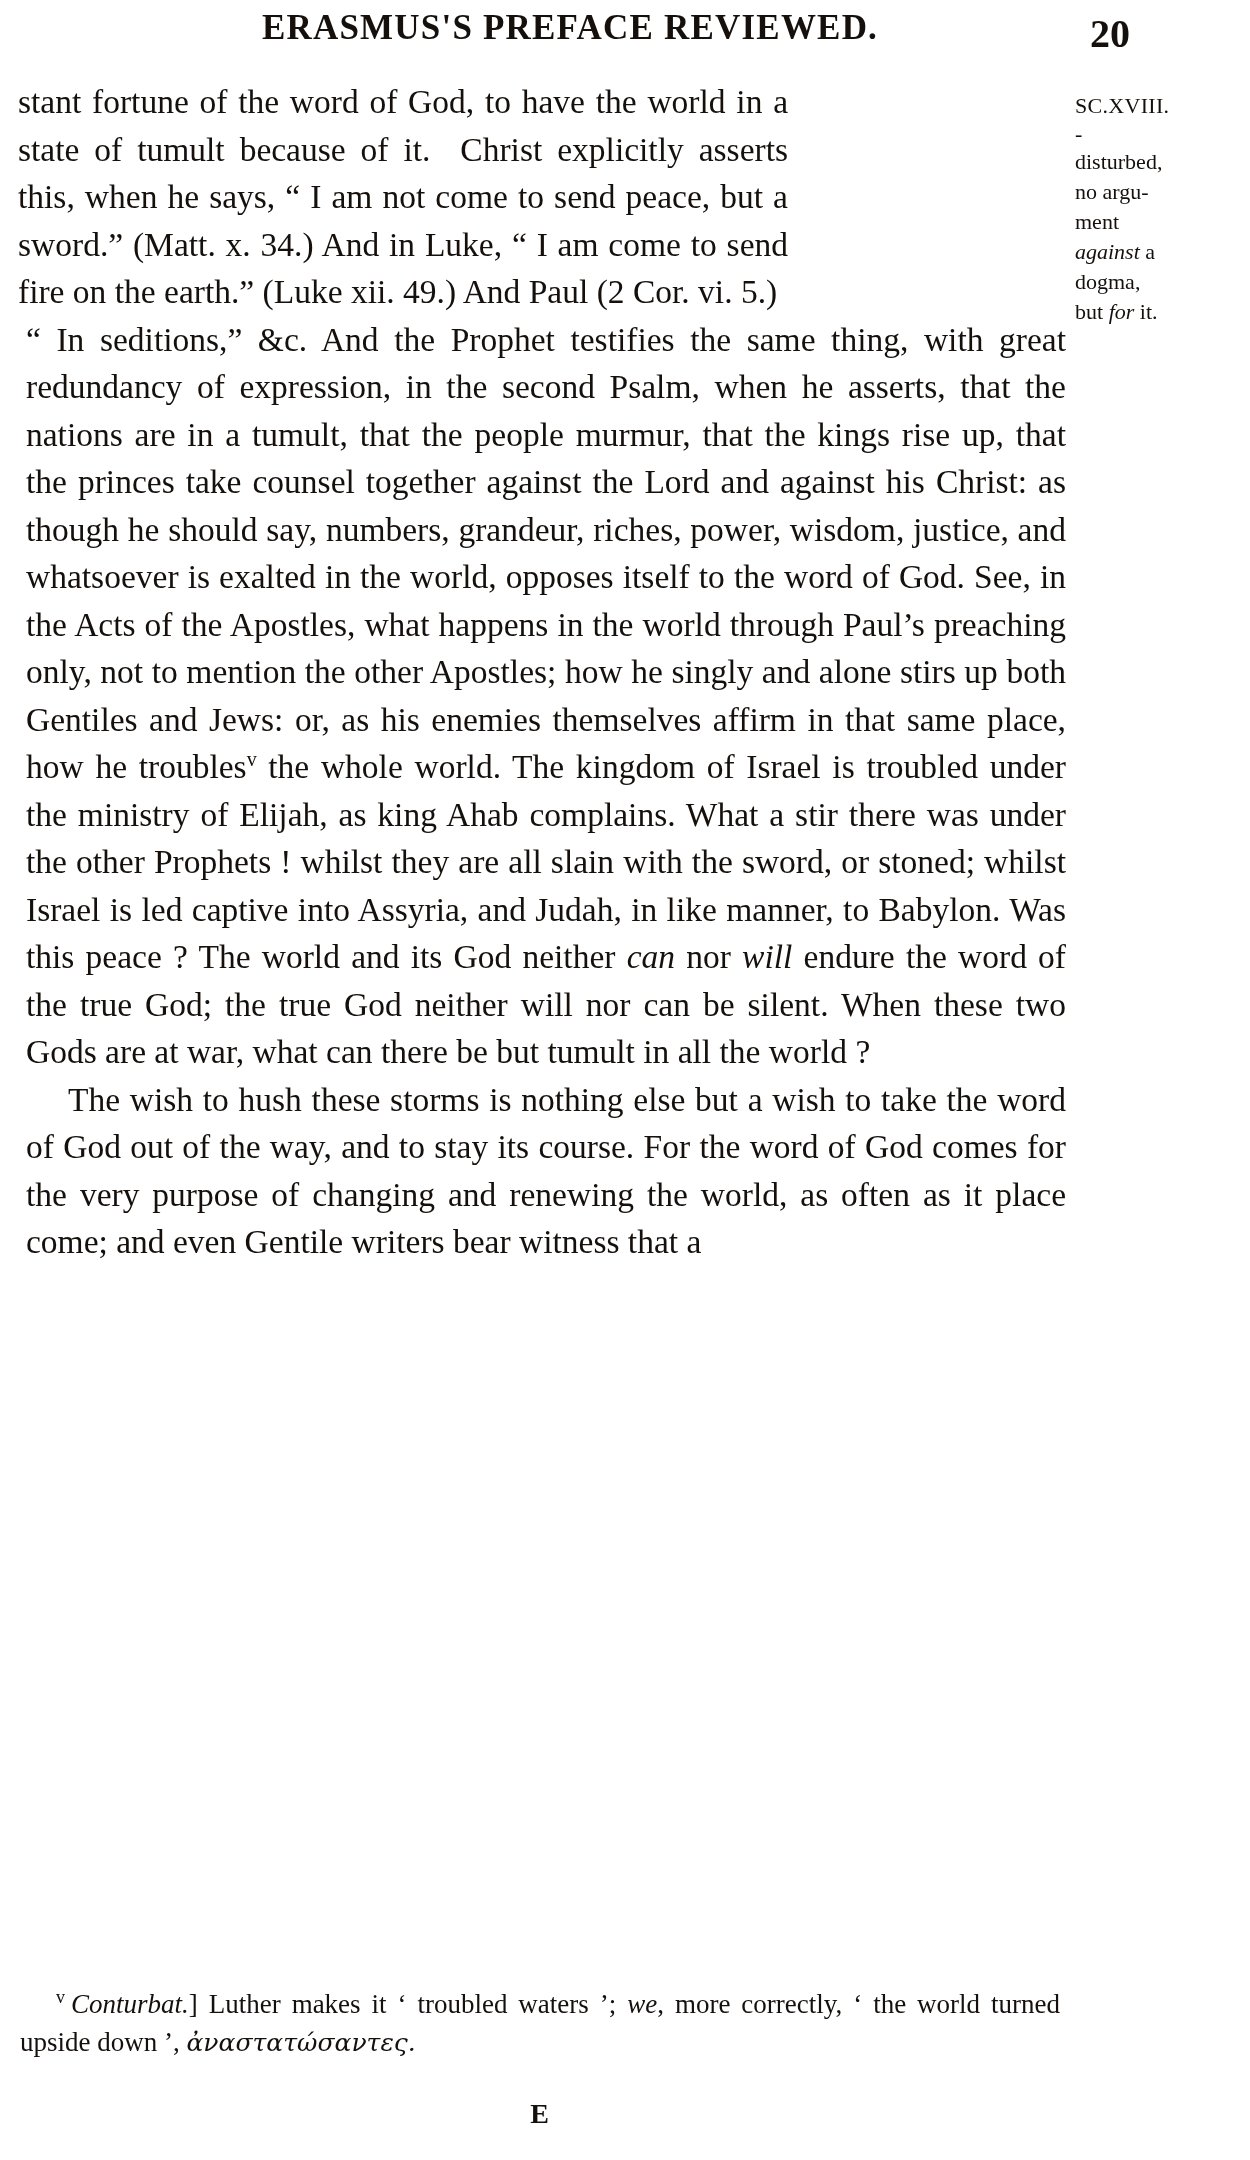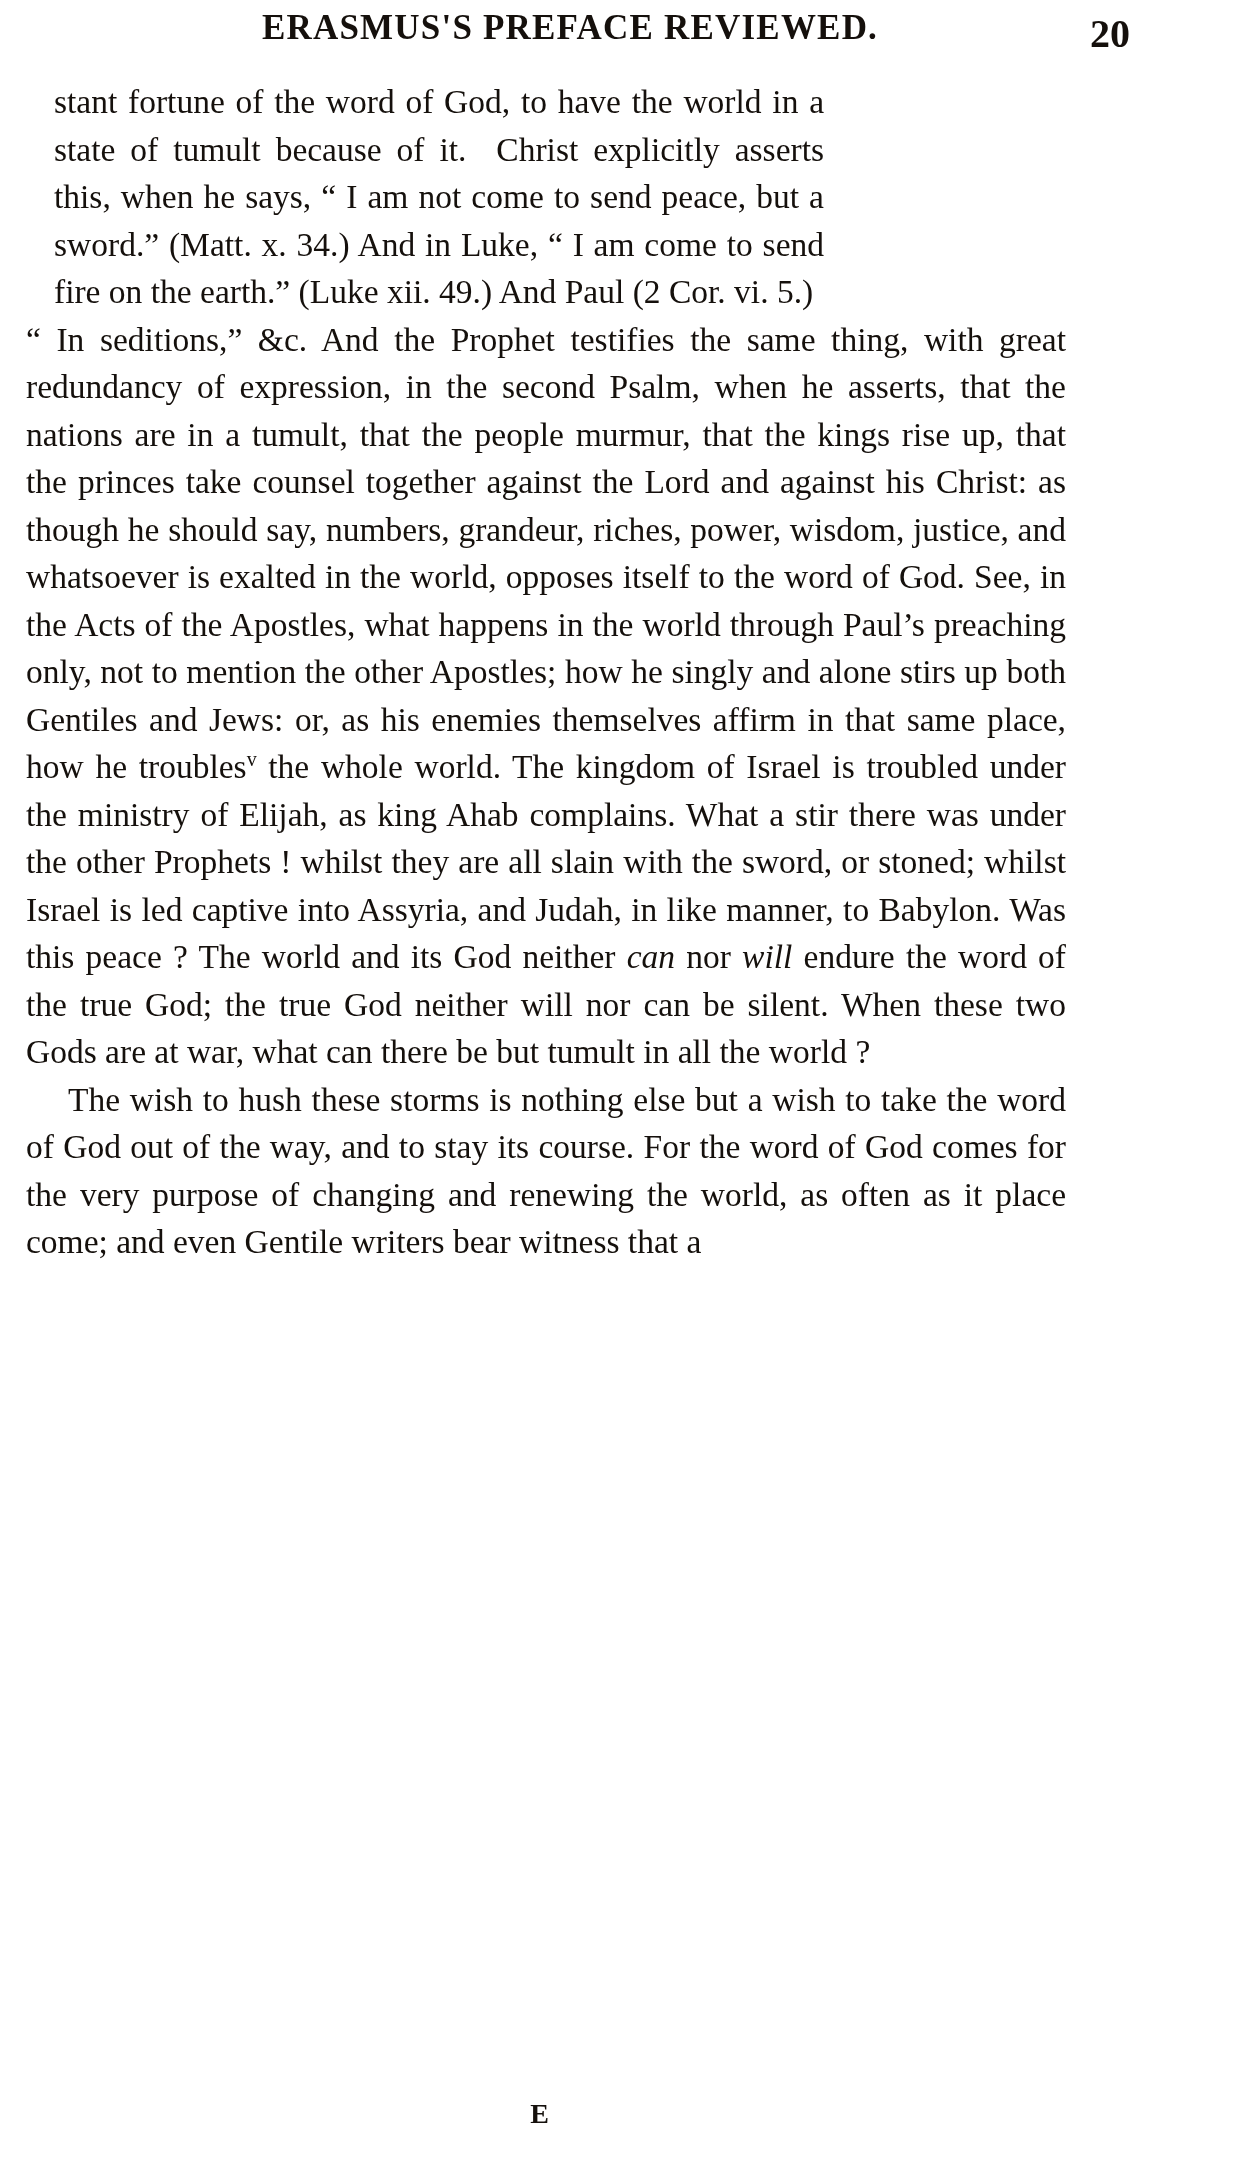--- a/index.html
+++ b/index.html
@@ -64,21 +64,20 @@
     text-justify: inter-word;
     margin: 0;
     -webkit-hyphens: none;
     hyphens: none;
   }
   .para.indent {
     text-indent: 42px;
   }
   .narrow {
     width: 770px;
-    margin-left: 36px;
   }
   .wide {
     width: 1040px;
     margin-left: 8px;
   }
   .sup {
     font-size: 20px;
     vertical-align: super;
     line-height: 0;
   }
@@ -147,26 +146,39 @@
 </head>
 <body>
 
 <div class="page">
 
   <div class="header">
     <div class="header-title">ERASMUS'S PREFACE REVIEWED.</div>
   </div>
   <div class="page-number">20</div>
 
+  <div class="sidenote">
+    <span class="sec">SC.XVIII.</span>
+    <span class="dash">-</span>
+    <span class="nt">disturbed,</span>
+    <span class="nt">no argu-</span>
+    <span class="nt">ment</span>
+    <span class="nt"><i>against</i><span> a</span></span>
+    <span class="nt">dogma,</span>
+    <span class="nt"><span>but </span><i>for</i><span> it.</span></span>
+  </div>
 
   <div class="body-col">
 
     <p class="para narrow"><span>stant fortune of the word of God, to have the world in a state of tumult because of it.</span>&nbsp;&nbsp;<span>Christ explicitly asserts this, when he says, “ I am not come to send peace, but a sword.” (Matt. x. 34.) And in Luke, “ I am come to send fire on the earth.” (Luke xii. 49.) And Paul (2 Cor. vi. 5.)</span></p>
 
     <p class="para wide"><span>“ In seditions,” &amp;c. And the Prophet testifies the same thing, with great redundancy of expression, in the second Psalm, when he asserts, that the nations are in a tumult, that the people murmur, that the kings rise up, that the princes take counsel together against the Lord and against his Christ: as though he should say, numbers, grandeur, riches, power, wisdom, justice, and whatsoever is exalted in the world, opposes itself to the word of God.  See, in the Acts of the Apostles, what happens in the world through Paul’s preaching only, not to mention the other Apostles; how he singly and alone stirs up both Gentiles and Jews: or, as his enemies themselves affirm in that same place, how he troubles</span><span class="sup">v</span><span> the whole world.  The kingdom of Israel is troubled under the ministry of Elijah, as king Ahab complains.  What a stir there was under the other Prophets ! whilst they are all slain with the sword, or stoned; whilst Israel is led captive into Assyria, and Judah, in like manner, to Babylon.  Was this peace ?  The world and its God neither </span><i>can</i><span> nor </span><i>will</i><span> endure the word of the true God; the true God neither will nor can be silent. When these two Gods are at war, what can there be but tumult in all the world ?</span></p>
 
     <p class="para wide indent">The wish to hush these storms is nothing else but a wish to take the word of God out of the way, and to stay its course.  For the word of God comes for the very purpose of changing and renewing the world, as often as it place come; and even Gentile writers bear witness that a</p>
   </div>
 
+  <div class="footnote">
+    <span class="fn-mark">v</span><i>Conturbat.</i><span>]</span><span>   Luther makes it ‘ troubled waters ’; </span><i>we</i><span>, more correctly, ‘ the world turned upside down ’, </span><span class="greek">ἀναστατώσαντες.</span>
+  </div>
 
   <div class="signature">E</div>
 
 </div>
 
 </body></html>

